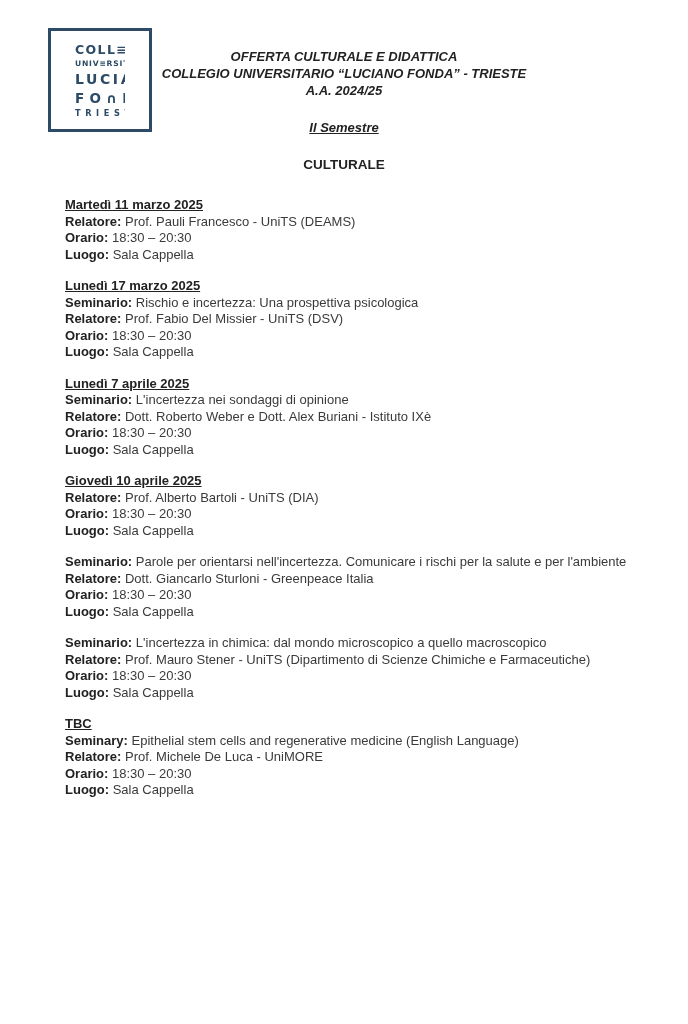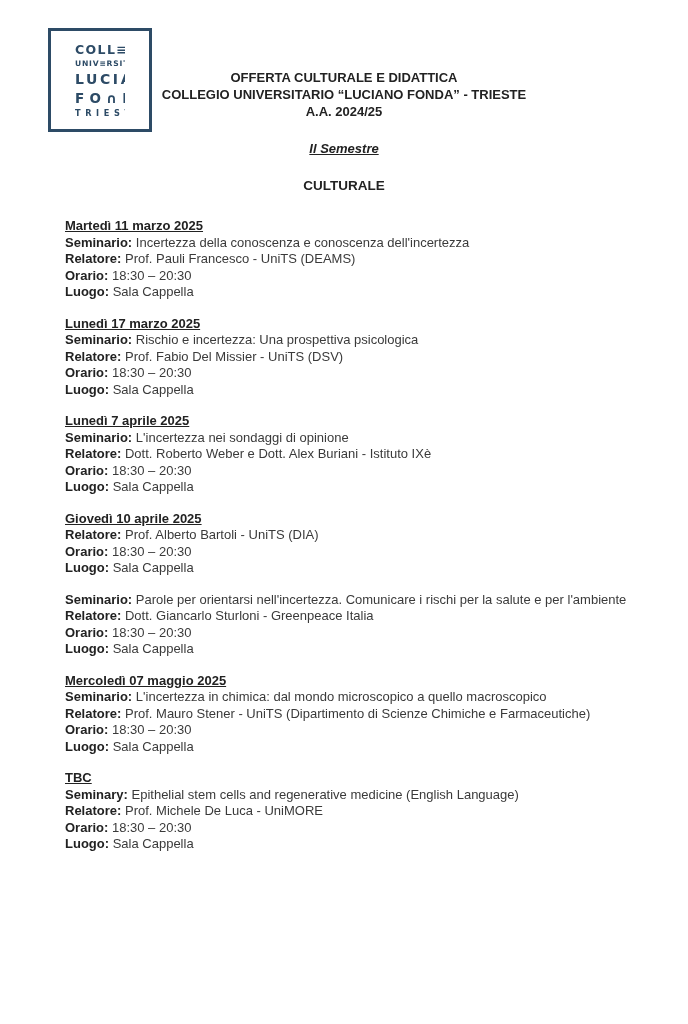--- a/index.html
+++ b/index.html
@@ -30,26 +30,27 @@
     font-family: "DejaVu Sans", "Liberation Sans", sans-serif;
   }
   .logo-line { font-weight: bold; white-space: nowrap; overflow: hidden; }
   .logo-l1 { font-size: 12.5px; letter-spacing: 1.4px; }
   .logo-l2 { font-size: 7.6px;  letter-spacing: 0.8px; }
   .logo-l3 { font-size: 14px; letter-spacing: 2.6px; }
   .logo-l4 { font-size: 13.5px; letter-spacing: 5.2px; }
   .logo-l5 { font-size: 8.2px;  letter-spacing: 4.6px; }
   
   .header-text {
-    padding-top: 69px;
+    padding-top: 48px;
     text-align: center;
     font-weight: bold;
     font-size: 13px;
     line-height: 17px;
     color: #222222;
+    font-style: italic;
   }
   .semestre {
     margin-top: 20px;
     text-align: center;
     font-weight: bold;
     font-size: 13px;
     line-height: 17px;
     text-decoration: underline;
     color: #222222;
     font-style: italic;
@@ -103,21 +104,20 @@
   </div>
 
   <div class="semestre">Il Semestre</div>
 
   <div class="section-title">CULTURALE</div>
 
   <div class="content">
 
     <section class="entry">
       <div class="date">Martedì 11 marzo 2025</div>
-      <div><span class="b">Seminario:</span> <span>Incertezza della conoscenza e conoscenza dell'incertezza</span></div>
       <div><span class="b">Relatore:</span> <span>Prof. Pauli Francesco - UniTS (DEAMS)</span></div>
       <div><span class="b">Orario:</span> <span>18:30 – 20:30</span></div>
       <div><span class="b">Luogo:</span> <span>Sala Cappella</span></div>
     </section>
 
     <section class="entry">
       <div class="date">Lunedì 17 marzo 2025</div>
       <div><span class="b">Seminario:</span> <span>Rischio e incertezza: Una prospettiva psicologica</span></div>
       <div><span class="b">Relatore:</span> <span>Prof. Fabio Del Missier - UniTS (DSV)</span></div>
       <div><span class="b">Orario:</span> <span>18:30 – 20:30</span></div>
@@ -140,21 +140,20 @@
     </section>
 
     <section class="entry">
       <div><span class="b">Seminario:</span> <span>Parole per orientarsi nell'incertezza. Comunicare i rischi per la salute e per l'ambiente</span></div>
       <div><span class="b">Relatore:</span> <span>Dott. Giancarlo Sturloni - Greenpeace Italia</span></div>
       <div><span class="b">Orario:</span> <span>18:30 – 20:30</span></div>
       <div><span class="b">Luogo:</span> <span>Sala Cappella</span></div>
     </section>
 
     <section class="entry">
-      <div class="date">Mercoledì 07 maggio 2025</div>
       <div><span class="b">Seminario:</span> <span>L'incertezza in chimica: dal mondo microscopico a quello macroscopico</span></div>
       <div><span class="b">Relatore:</span> <span>Prof. Mauro Stener - UniTS (Dipartimento di Scienze Chimiche e Farmaceutiche)</span></div>
       <div><span class="b">Orario:</span> <span>18:30 – 20:30</span></div>
       <div><span class="b">Luogo:</span> <span>Sala Cappella</span></div>
     </section>
 
     <section class="entry">
       <div class="date">TBC</div>
       <div><span class="b">Seminary:</span> <span>Epithelial stem cells and regenerative medicine (English Language)</span></div>
       <div><span class="b">Relatore:</span> <span>Prof. Michele De Luca - UniMORE</span></div>

